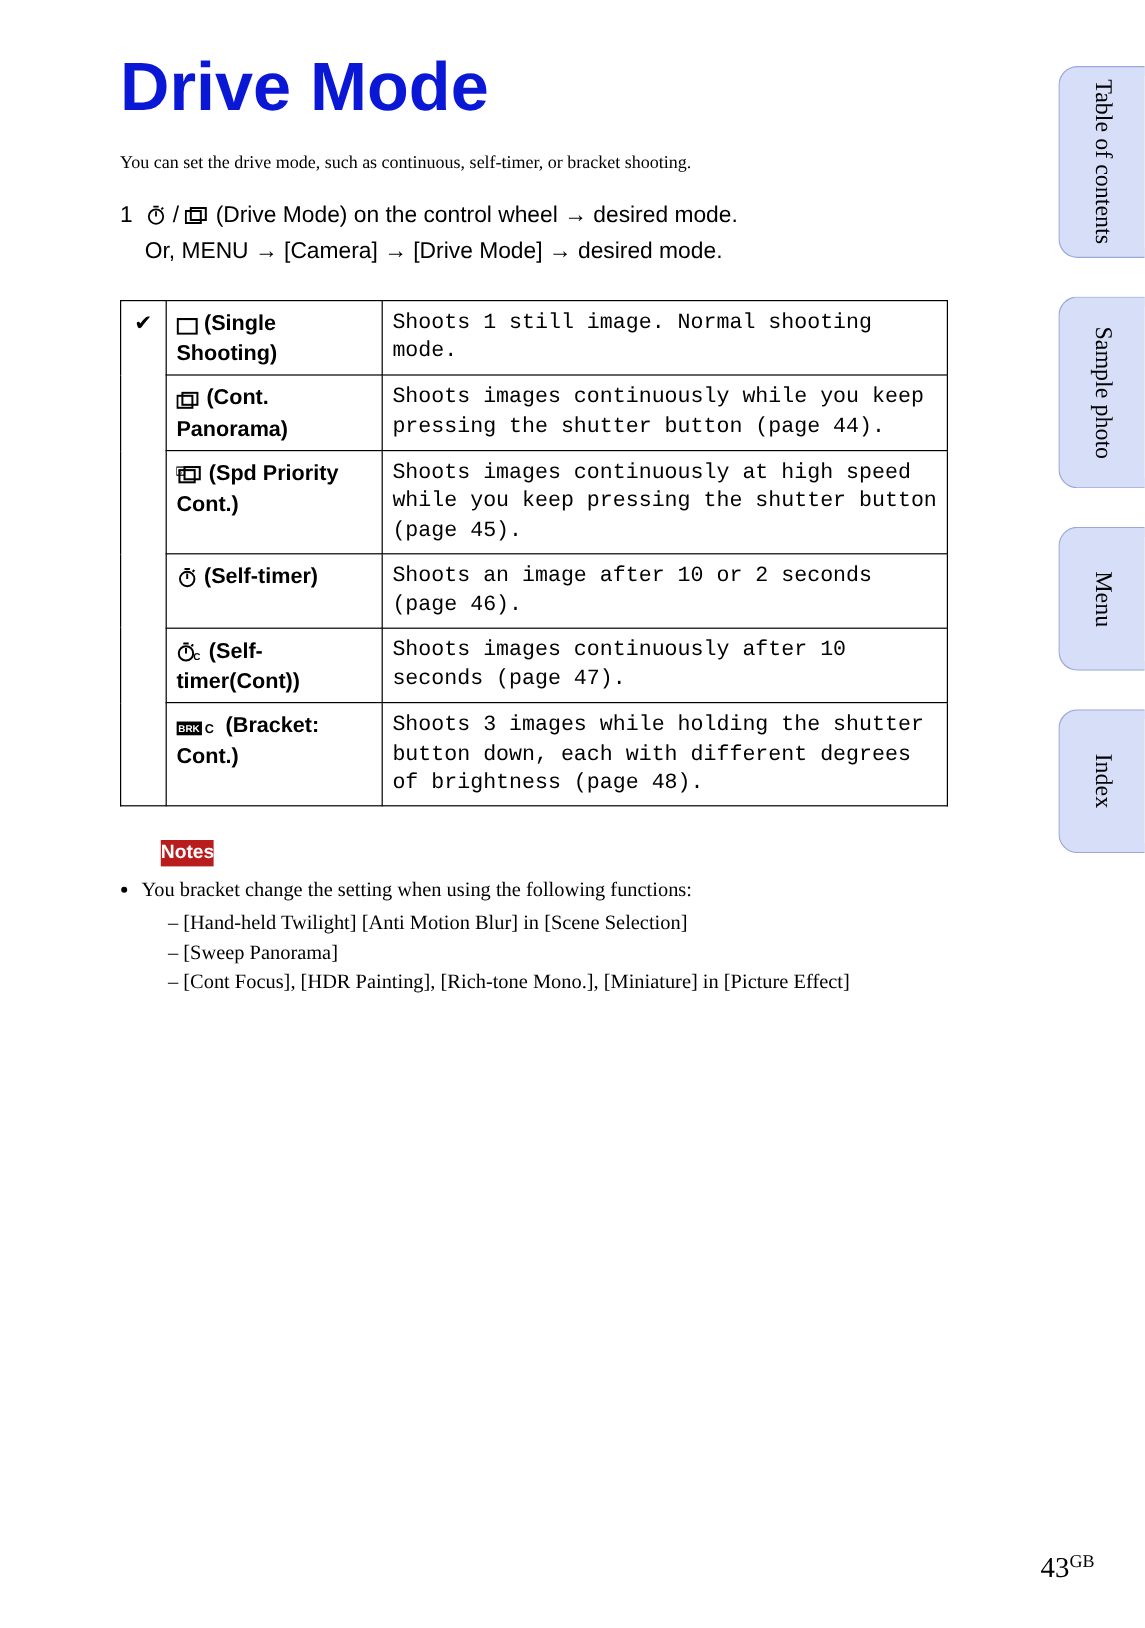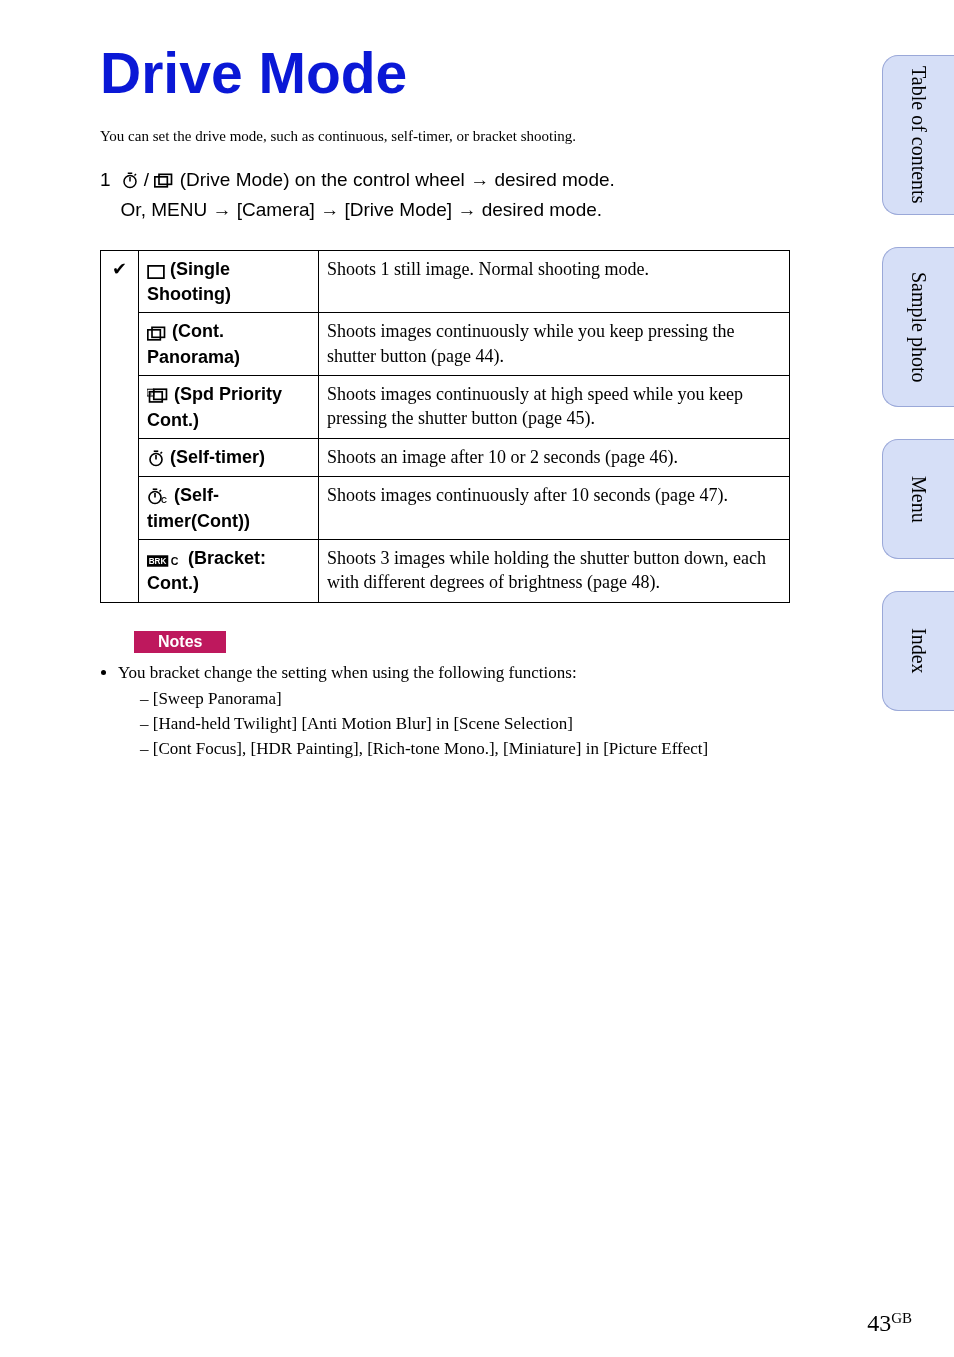--- a/index.html
+++ b/index.html
@@ -60,30 +60,30 @@
     width: 180px;
     font-family: Arial, Helvetica, sans-serif;
     font-weight: bold;
   }
   table.modes td.label .iconwrap {
     font-weight: normal;
     display: inline-block;
     vertical-align: middle;
   }
   table.modes td.desc {
-    font-family: Liberation Serif, serif;
+    font-family: Liberation Mono, monospace;
   }
   .notes-label {
     display: inline-block;
-    background: #be185d;
+    background: #b91c1c;
     color: #fff;
     font-family: Arial, Helvetica, sans-serif;
     font-weight: bold;
     font-size: 16px;
-    padding: 2px 24px;
+    padding: 2px 0;
     margin: 0 0 6px 34px;
   }
   ul.notes {
     margin: 2px 0 0 0;
     padding: 0 0 0 18px;
     font-size: 17px;
     line-height: 1.45;
   }
   ul.notes > li {
     list-style-type: disc;
@@ -126,21 +126,21 @@
   }
   .tab.short { height: 120px; }
   .tab span {
     writing-mode: vertical-rl;
     text-align: center;
     line-height: 1.15;
   }
   
   .pagefoot {
     position: absolute;
-    bottom: 20px;
+    bottom: 36px;
     right: 42px;
     font-family: "Times New Roman", serif;
     font-size: 24px;
   }
   .pagefoot .gb {
     font-size: 15px;
     vertical-align: top;
   }
   
   svg.ico { vertical-align: -3px; }
@@ -262,22 +262,22 @@
       <td class="desc">Shoots 3 images while holding the shutter button down, each with different degrees of brightness (page 48).</td>
     </tr>
   </tbody>
     </table>
 
   <div class="notes-label">Notes</div>
   <ul class="notes">
     <li>
       <span>You bracket change the setting when using the following functions:</span>
       <ul>
+        <li>[Hand-held Twilight] [Anti Motion Blur] in [Scene Selection]</li>
         <li>[Sweep Panorama]</li>
-        <li>[Hand-held Twilight] [Anti Motion Blur] in [Scene Selection]</li>
         <li>[Cont Focus], [HDR Painting], [Rich-tone Mono.], [Miniature] in [Picture Effect]</li>
       </ul>
     </li>
   </ul>
 </div>
 
 <div class="sidetabs">
   <div class="tab">
       <span>Table of contents</span>
     </div>

